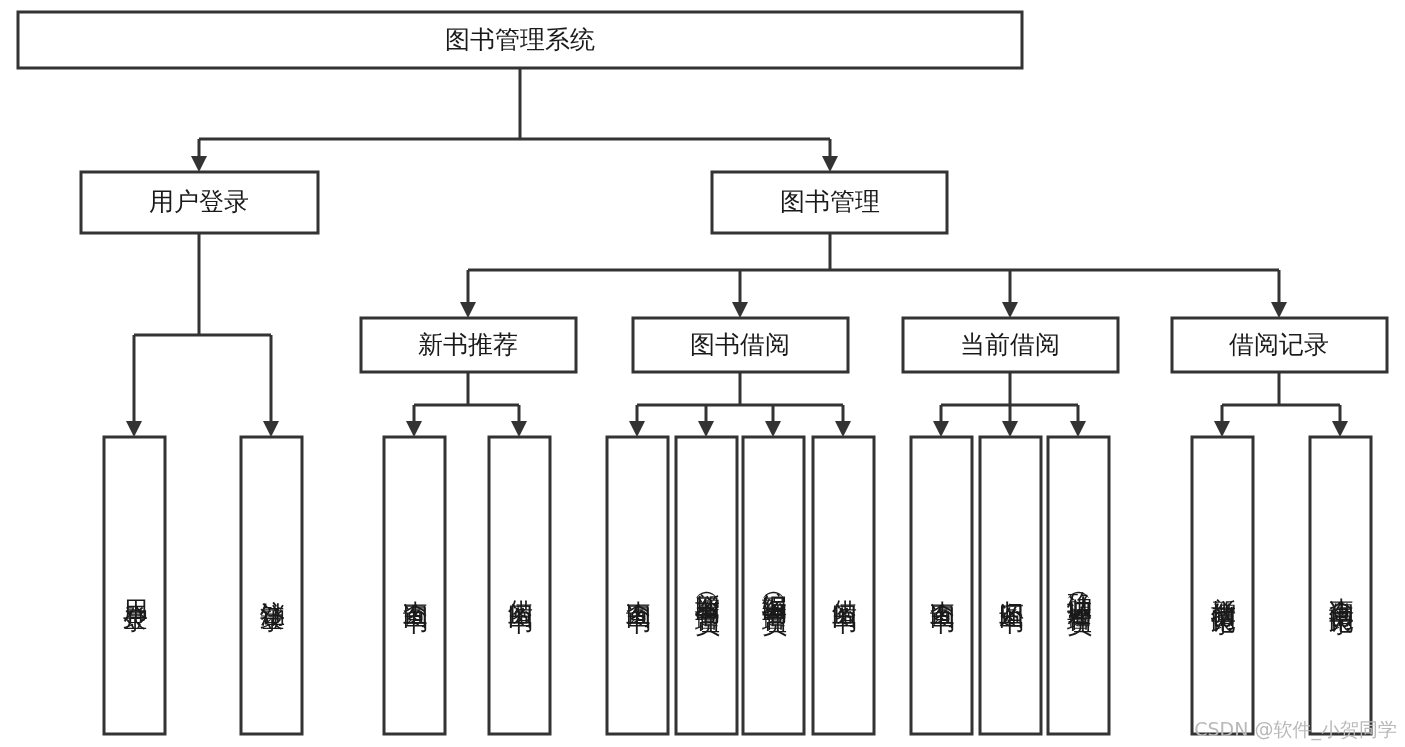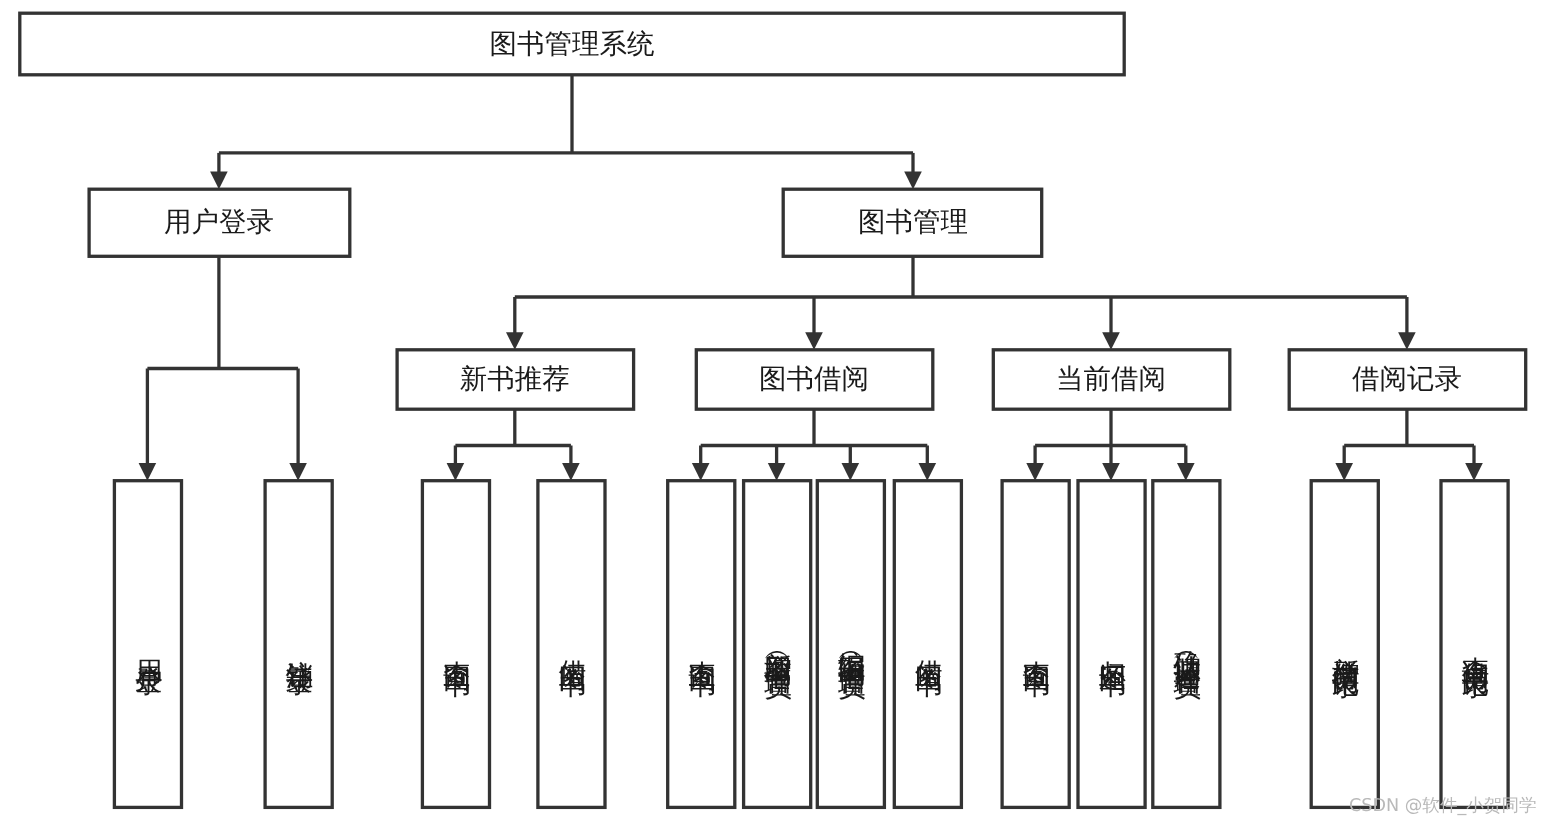--- a/index.html
+++ b/index.html
@@ -48,21 +48,21 @@
     letter-spacing:3px;
     color:#1a1a1a;
     white-space:nowrap;
     text-align:center;
   }
   .watermark{
     position:absolute;
     right:8px;
     bottom:4px;
     font-family:"DejaVu Sans","Liberation Sans",sans-serif;
-    font-size:16px;
+    font-size:19px;
     color:#b9b9b9;
     user-select:none;
     white-space:nowrap;
   }
 </style>
 </head>
 <body>
 
 <div id="diagram">
   <svg width="1405" height="747" viewBox="0 0 1405 747" xmlns="http://www.w3.org/2000/svg">

